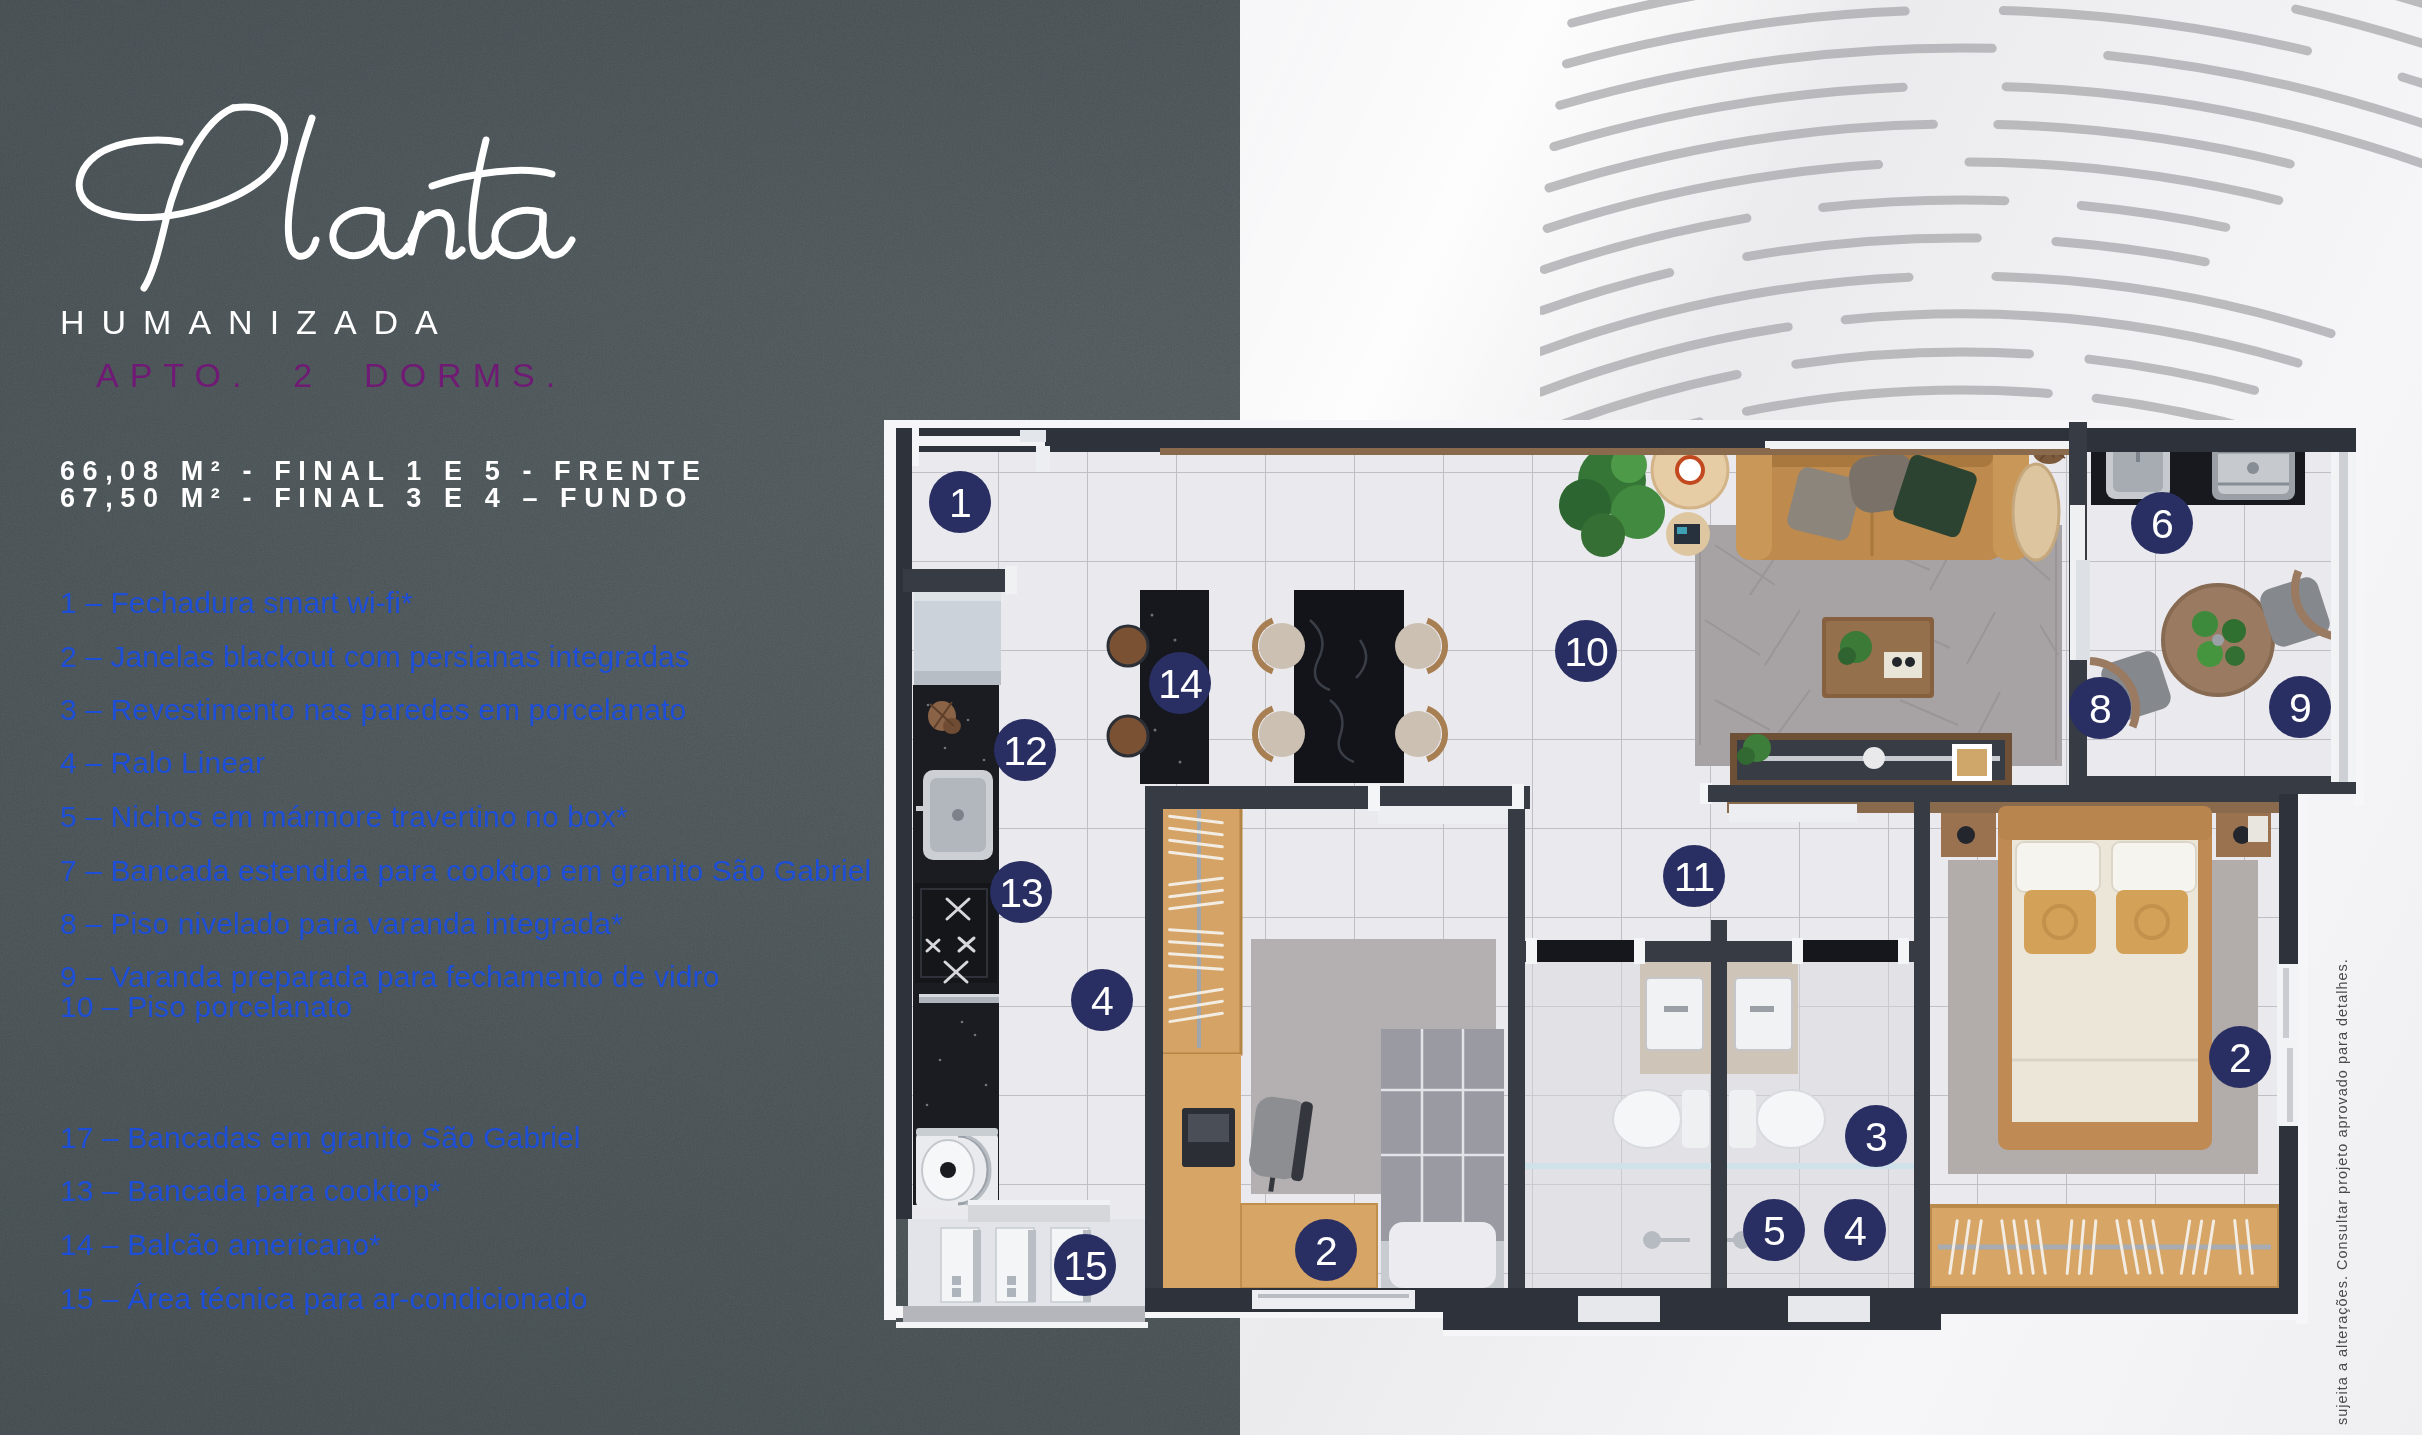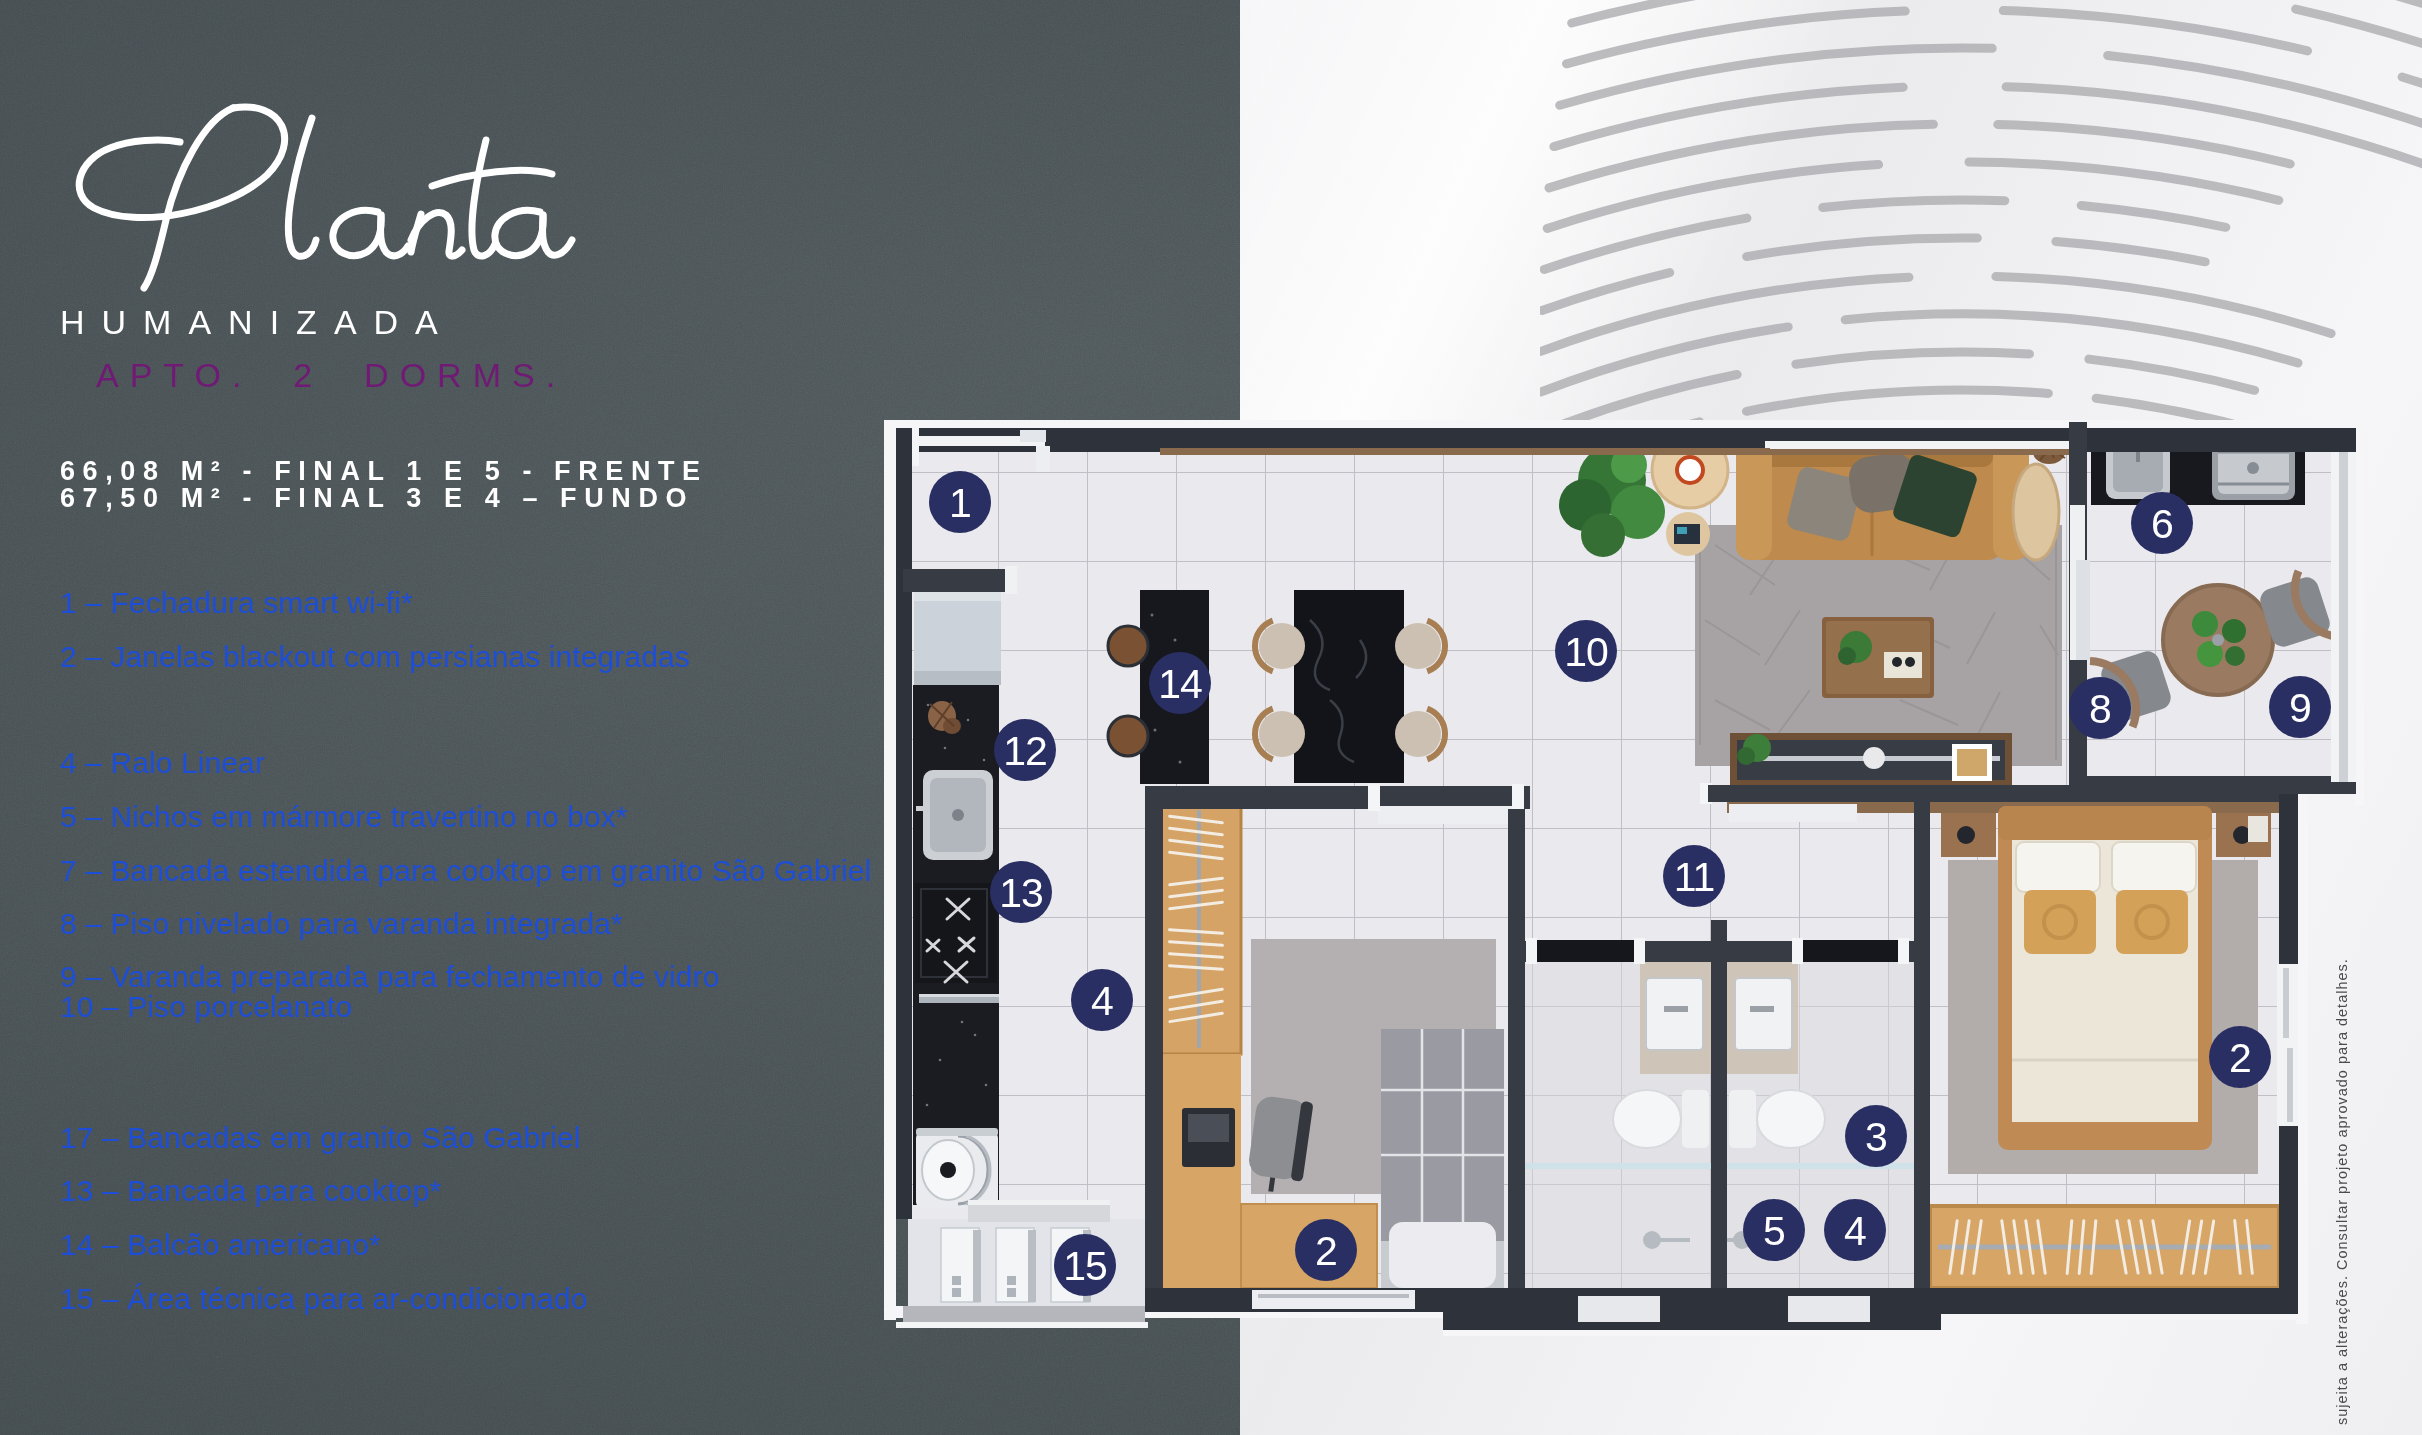--- a/index.html
+++ b/index.html
@@ -91,20 +91,21 @@
   <div style="position:absolute;left:60px;top:356px;color:#701a75;font-size:34px;letter-spacing:11px;margin-left:36px;">APTO.&nbsp;&nbsp;2&nbsp;&nbsp;DORMS.</div>
 
   <div style="position:absolute;left:60px;top:456px;color:#fff;font-size:27px;font-weight:bold;letter-spacing:7.6px;text-align:center;">66,08 M² - FINAL 1 E 5 - FRENTE</div>
 
   <div style="position:absolute;left:60px;top:483px;color:#fff;font-size:27px;font-weight:bold;letter-spacing:7.6px;">67,50 M² - FINAL 3 E 4 – FUNDO</div>
 
 <div class="li" style="top:586px">1 – Fechadura smart wi-fi*</div>
 
 <div class="li" style="top:640px">2 – Janelas blackout com persianas integradas</div>
 
+<div class="li" style="top:693px">3 – Revestimento nas paredes em porcelanato</div>
 
 <div class="li" style="top:746px">4 – Ralo Linear</div>
 
 <div class="li" style="top:800px">5 – Nichos em mármore travertino no box*</div>
 
 <div class="li" style="top:854px">7 – Bancada estendida para cooktop em granito São Gabriel</div>
 
 <div class="li" style="top:907px">8 – Piso nivelado para varanda integrada*</div>
 
 <div class="li" style="top:960px">9 – Varanda preparada para fechamento de vidro</div>

